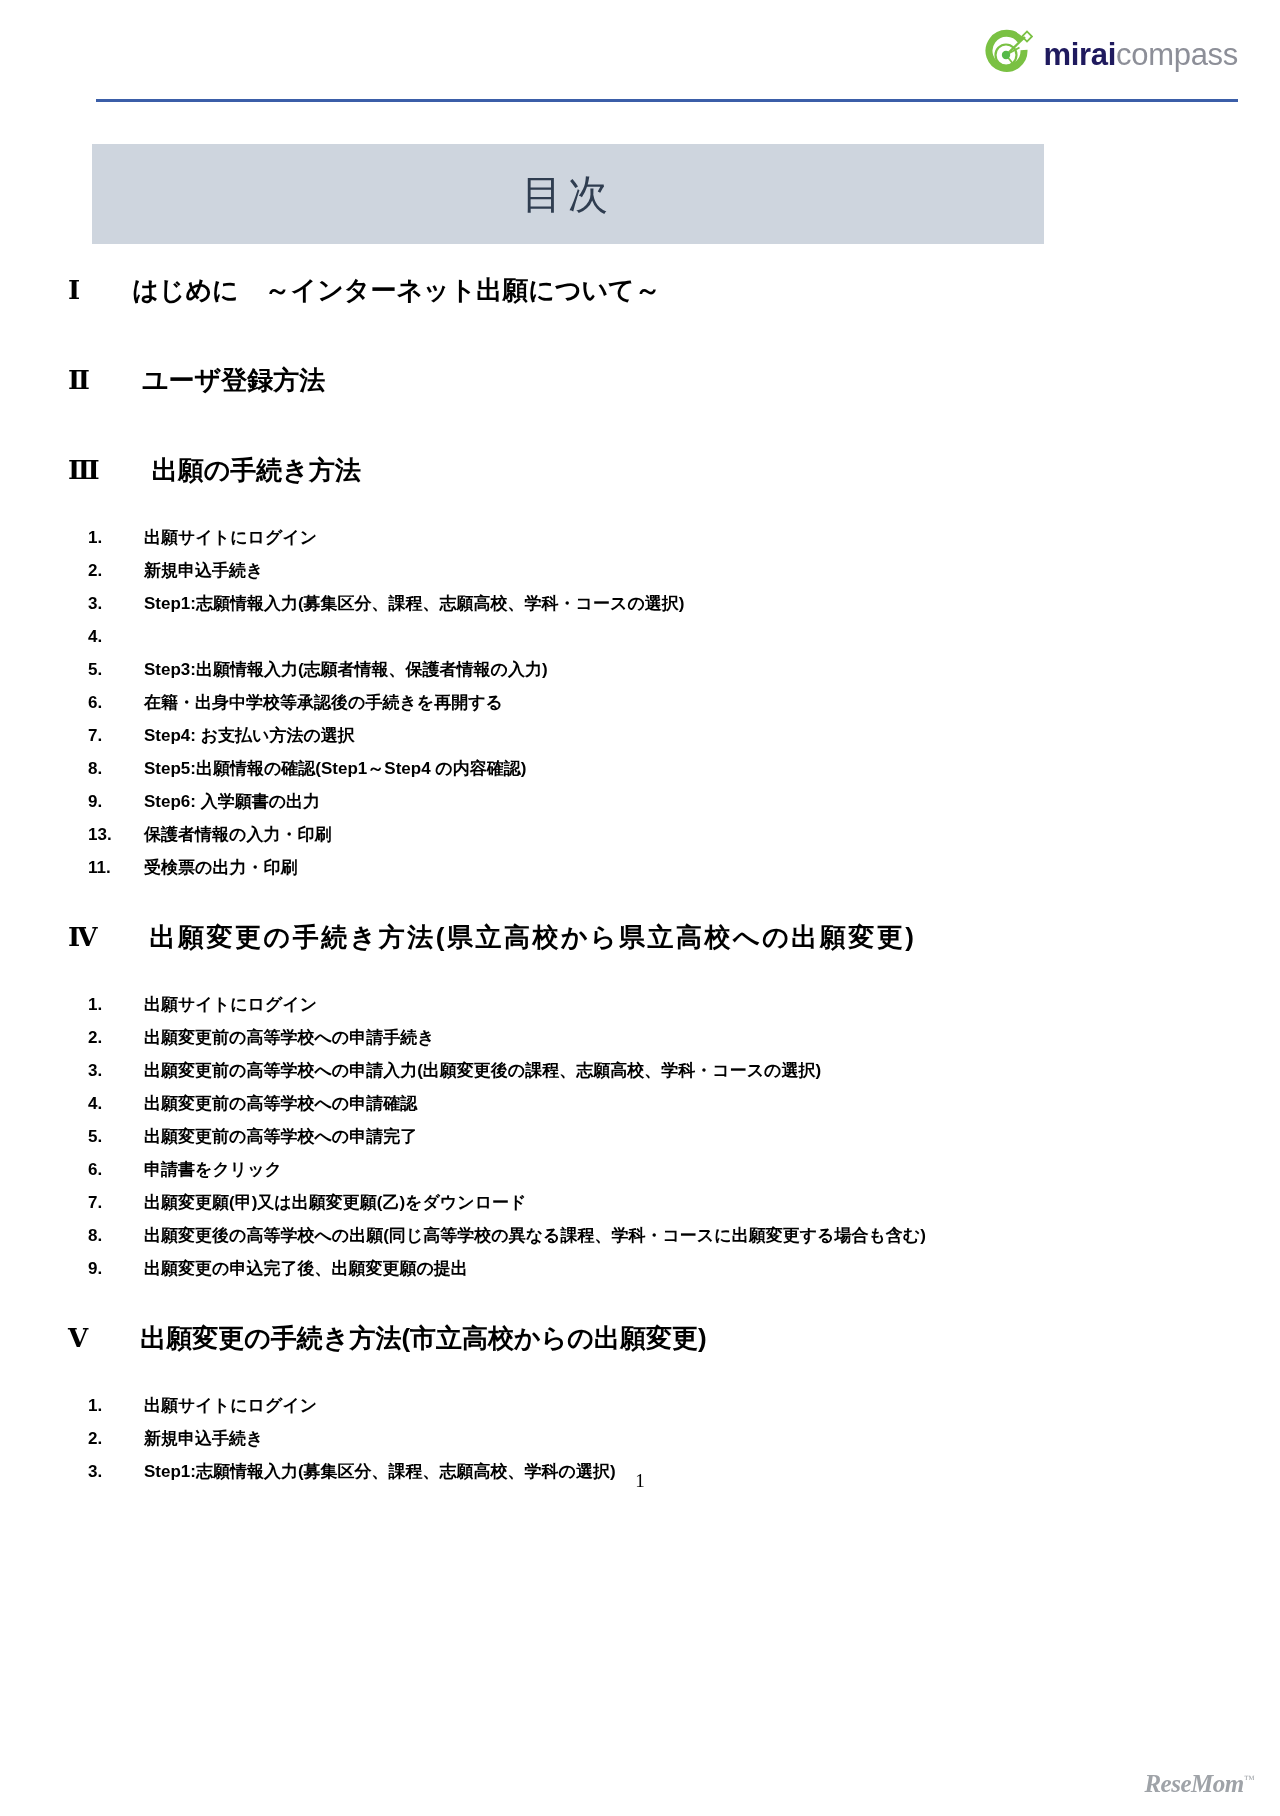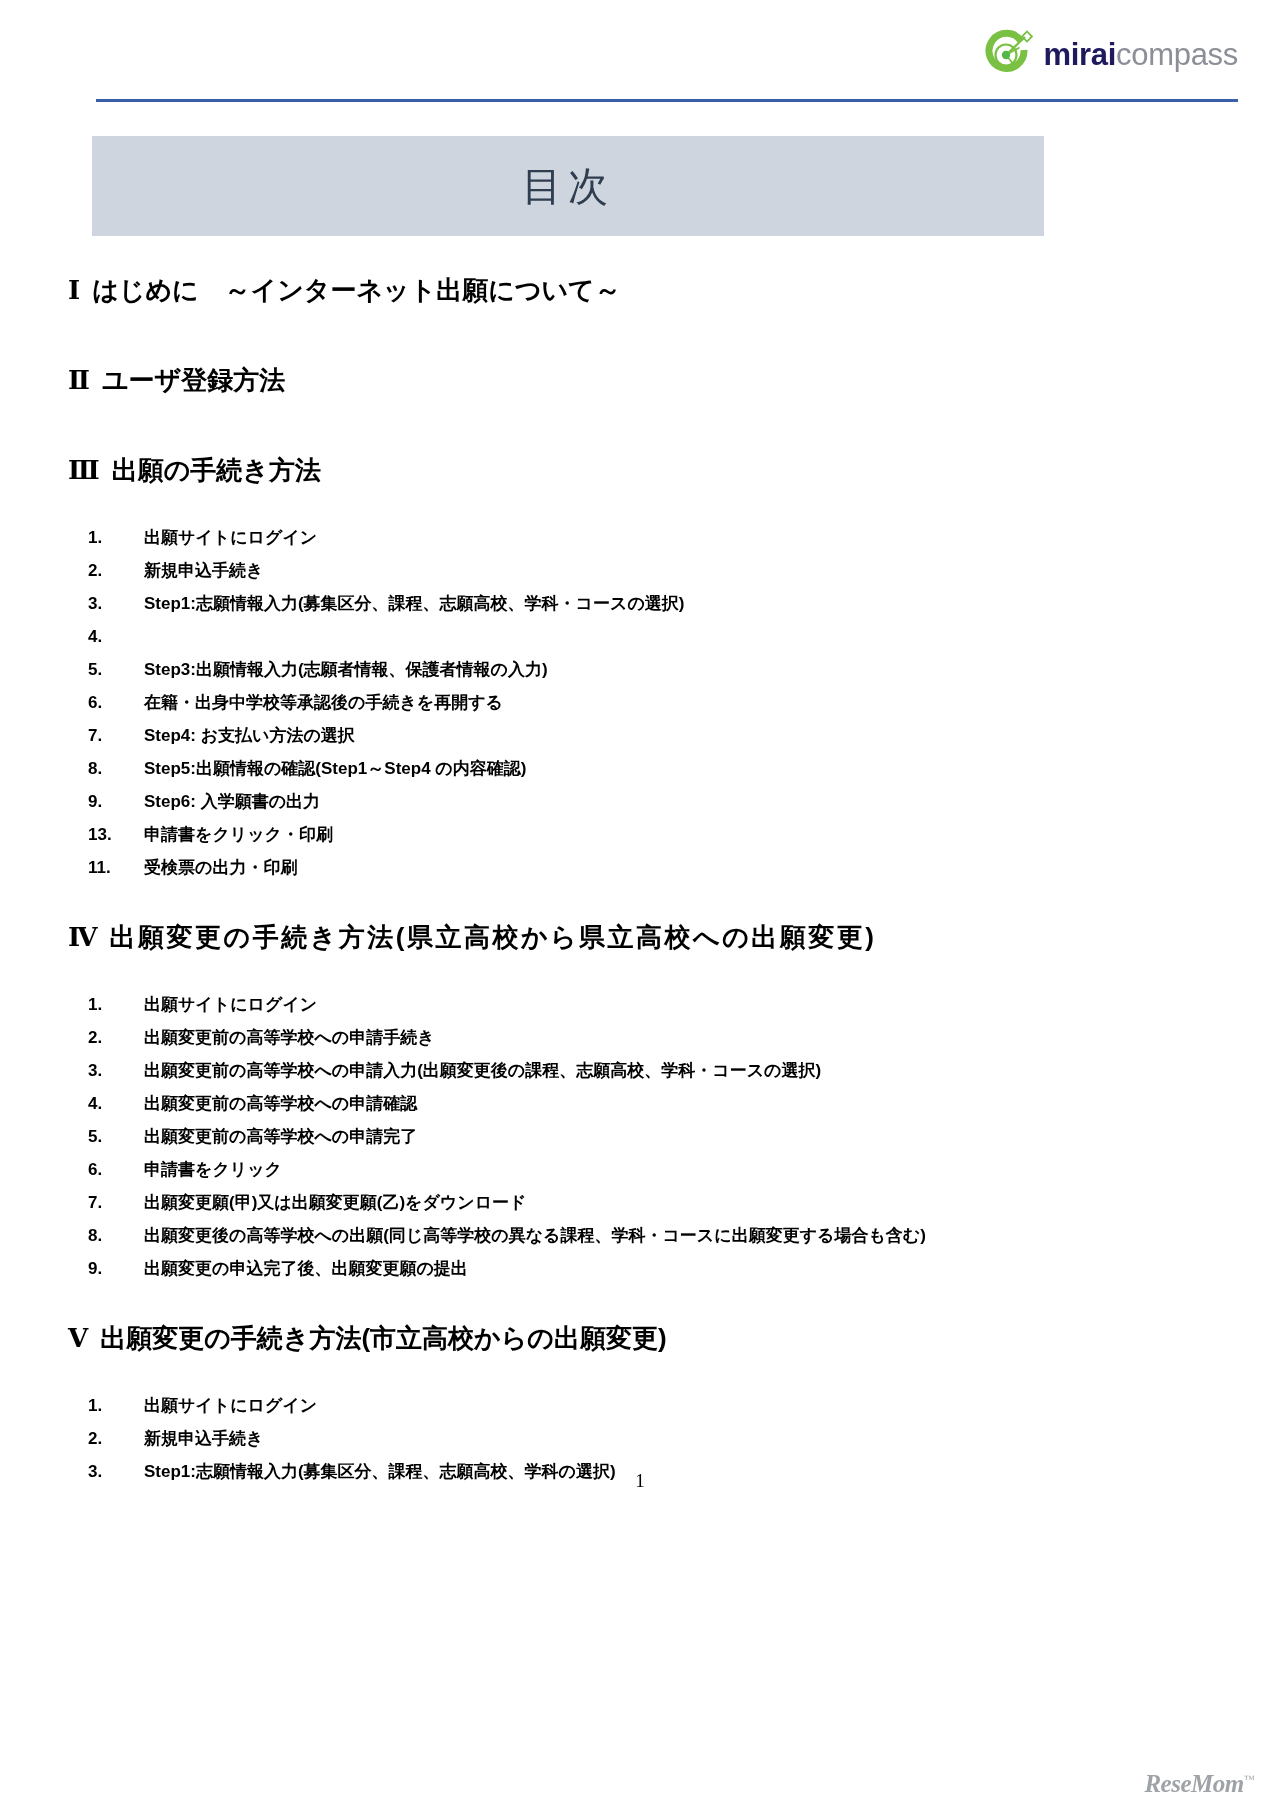--- a/index.html
+++ b/index.html
@@ -62,21 +62,21 @@
     right: 42px;
     top: 99px;
     height: 3px;
     background: #3b5ea8;
   }
 
   
   .title-band {
     position: absolute;
     left: 92px;
-    top: 136px;
+    top: 144px;
     width: 952px;
     height: 100px;
     background: #ced5de;
     display: flex;
     align-items: center;
     justify-content: center;
   }
   .title-band .title-text {
     font-size: 40px;
     color: #2f3d50;
@@ -106,20 +106,21 @@
   .l1 .num {
     flex: none;
     margin-right: 12px;
     font-family: "Liberation Serif", "DejaVu Serif", serif;
     font-weight: bold;
     letter-spacing: 0;
   }
   .l1 .label {
     flex: none;
     white-space: nowrap;
+    margin-left: 40px;
   }
   .l1.spaced .label {
     letter-spacing: 2.5px;
   }
   .l1 .leader {
     flex: 1 1 auto;
     overflow: hidden;
     white-space: nowrap;
     color: #2b57b5;
     font-weight: bold;
@@ -311,21 +312,21 @@
           <span class="page">23</span>
         </div>
         <div class="l2">
           <span class="num">9.</span>
           <span class="label">Step6: 入学願書の出力</span>
           <span class="leader">....................................................................................................................................................................................................................................................................</span>
           <span class="page">30</span>
         </div>
         <div class="l2">
           <span class="num">13.</span>
-          <span class="label">申請書をクリック・印刷</span>
+          <span class="label">保護者情報の入力・印刷</span>
           <span class="leader">....................................................................................................................................................................................................................................................................</span>
           <span class="page">31</span>
         </div>
         <div class="l2">
           <span class="num">11.</span>
           <span class="label">受検票の出力・印刷</span>
           <span class="leader">....................................................................................................................................................................................................................................................................</span>
           <span class="page">32</span>
         </div>
       </div>

